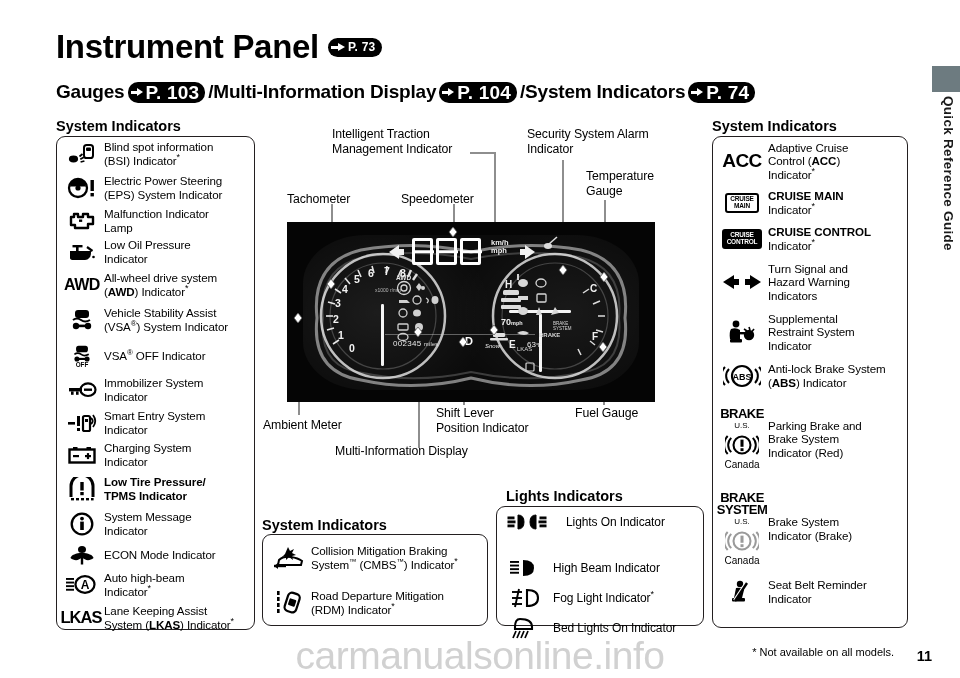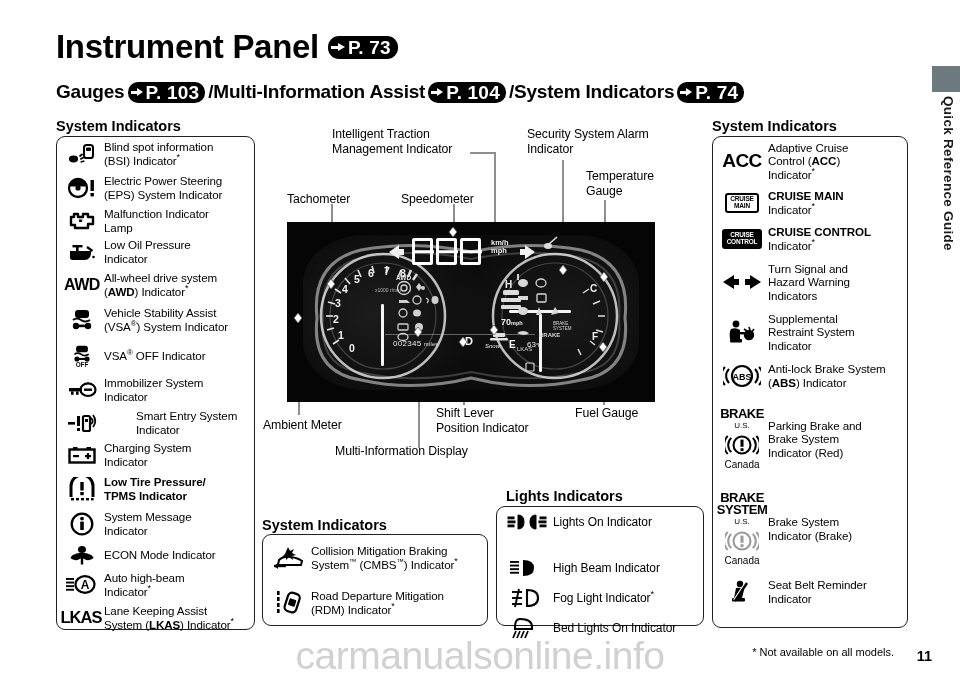--- a/index.html
+++ b/index.html
@@ -37,21 +37,21 @@
   .pref .arw::before {
     content: ""; position: absolute; left: 0; top: 5px;
     width: 7px; height: 3px; background: #fff;
   }
   .pref .arw::after {
     content: ""; position: absolute; left: 6px; top: 2.5px;
     border-left: 6px solid #fff;
     border-top: 4px solid transparent;
     border-bottom: 4px solid transparent;
   }
-  .pref.big { font-size: 19px; border-radius: 11px; padding: 2px 7px 2px 3px; }
+  .pref.big { font-size: 12px; border-radius: 11px; padding: 2px 7px 2px 3px; }
   .pref.big .arw { width: 15px; height: 15px; }
   .pref.big .arw::before { top: 6px; width: 8px; height: 3.5px; }
   .pref.big .arw::after { left: 7px; top: 3px; border-left-width: 7px; border-top-width: 4.5px; border-bottom-width: 4.5px; }
   .pref .pn { letter-spacing: 0.2px; }
 
   
   .sec-label {
     position: absolute;
     font-size: 14.5px; font-weight: bold;
   }
@@ -197,21 +197,21 @@
     <span class="pn">P. 73</span>
   </span>
 </div>
 
 <div id="subtitle">
   <span>Gauges</span>
   <span class="pref">
     <span class="arw"></span>
     <span class="pn">P. 103</span>
   </span>
-  <span>/Multi-Information Assist</span>
+  <span>/Multi-Information Display</span>
   <span class="pref">
     <span class="arw"></span>
     <span class="pn">P. 104</span>
   </span>
   <span>/System Indicators</span>
   <span class="pref">
     <span class="arw"></span>
     <span class="pn">P. 74</span>
   </span>
 </div>
@@ -338,21 +338,21 @@
         <ellipse cx="21" cy="7.7" rx="7.5" ry="6.3" fill="none" stroke="#000" stroke-width="2.2"></ellipse>
         <rect x="17" y="6.5" width="8" height="2.4"></rect>
       </g>
         </svg>
     </div>
     <div class="ind-txt">
       <span>Immobilizer System</span><br><span>Indicator</span>
     </div>
   </div>
 
-  <div class="ind-row" style="height:33px; padding-left:3px;gap:32px;">
+  <div class="ind-row" style="height:33px; padding-left:3px;">
     <div class="ind-ico" style="width:44px;">
       <svg width="30" height="22" viewBox="0 0 30 22">
           <g fill="#000">
         <rect x="1" y="10" width="7" height="2.6"></rect>
         <rect x="10" y="4" width="3" height="10"></rect>
         <rect x="10" y="16" width="3" height="3"></rect>
         <rect x="16" y="4" width="7" height="15" rx="1.6" fill="none" stroke="#000" stroke-width="2.2"></rect>
         <rect x="18" y="7" width="3" height="3"></rect>
         <path d="M24 6 Q27.5 9 24 12" stroke="#000" stroke-width="1.8" fill="none"></path>
         <path d="M26 3 Q30.5 9 26 15" stroke="#000" stroke-width="1.8" fill="none"></path>
@@ -705,21 +705,21 @@
     </div>
     <div class="ind-txt">
       <span>Road Departure Mitigation</span><br><span>(RDM) Indicator</span><span class="sup">*</span>
     </div>
   </div>
 </div>
 
 <div class="sec-label" style="left:506px; top:488px;">Lights Indicators</div>
 
 <div class="ind-box" style="left:496px; top:506px; width:208px; height:120px;">
-  <div class="ind-row" style="height:30px; padding-left:4px;">
+  <div class="ind-row" style="height:30px; padding-left:4px;gap:13px;">
     <div class="ind-ico" style="width:52px;">
       <svg width="40" height="18" viewBox="0 0 40 18">
           <g fill="#000" stroke="#000">
         <rect x="1" y="4" width="6" height="1.8"></rect>
             <rect x="1" y="8" width="7" height="1.8"></rect>
             <rect x="1" y="12" width="6" height="1.8"></rect>
         <path d="M11 2 q6 0 6 7 q0 7 -6 7 z"></path>
         <path d="M29 2 q-6 0 -6 7 q0 7 6 7 z"></path>
         <rect x="33" y="4" width="6" height="1.8"></rect>
             <rect x="32" y="8" width="7" height="1.8"></rect>

